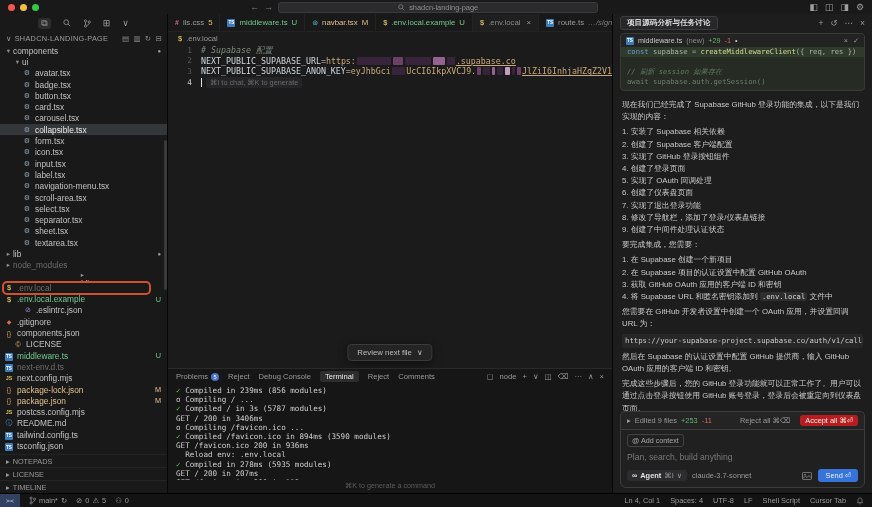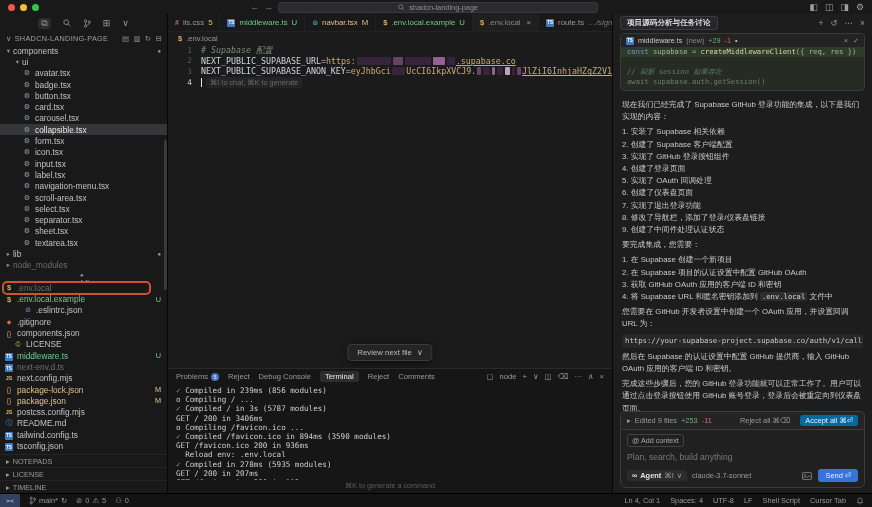--- a/index.html
+++ b/index.html
@@ -102,21 +102,21 @@
   .dl.cmt{color:#5f7a60;font-style:italic}
   .dl.dimline{color:#6f7d6e}
   .chat-flow{flex:1;overflow:hidden;padding:1px 9px 0;font-size:7.8px;line-height:12.2px;color:#c9c9c9}
   .chat-flow p{margin:3px 0}
   .step{margin:0}
   code.inline{background:#2e2e2e;border-radius:2px;padding:0 2px;font-family:"DejaVu Sans Mono",monospace;font-size:7.2px;color:#dcdcdc}
   .urlline{font-family:"DejaVu Sans Mono",monospace;font-size:7.3px;color:#cccccc;background:#272727;border-radius:2px;padding:1px 3px;margin:3px 0;white-space:nowrap;overflow:hidden}
   .chat-bottom{flex:0 0 auto;padding:0 7px 5px}
   .edited-bar{background:#242425;border:1px solid #3c3c3f;border-bottom:none;border-radius:5px 5px 0 0;display:flex;align-items:center;gap:4px;padding:3px 6px;font-size:7.4px;color:#9a9a9a}
   .reject{margin-left:auto}
-  .accept-pill{background:#0369a1;color:#f2f2f2;border-radius:3px;padding:1px 5px;margin-left:6px}
+  .accept-pill{background:#b91c1c;color:#f2f2f2;border-radius:3px;padding:1px 5px;margin-left:6px}
   .input-box{border:1px solid #3c3c3f;border-radius:0 0 6px 6px;background:#202021;padding:4px 6px 5px}
   .ctx-chip{display:inline-flex;align-items:center;gap:2px;border:1px solid #434346;border-radius:3px;color:#a9a9a9;font-size:7.2px;padding:1px 4px}
   .ph{color:#787878;font-size:8.6px;margin:5px 0 7px}
   .input-controls{display:flex;align-items:center;gap:5px;font-size:7.4px}
   .agent-pill{display:flex;align-items:center;gap:3px;background:#2c2c2e;border-radius:3px;padding:1px 5px;color:#e2e2e2;font-weight:bold}
   .agent-kbd{color:#9a9a9a;font-weight:normal}
   .model{color:#9a9a9a}
   .right-ctl{margin-left:auto;display:flex;align-items:center;gap:6px}
   .send-btn{background:#3674d9;color:#eaf2ff;border-radius:3px;padding:2px 7px}
 

